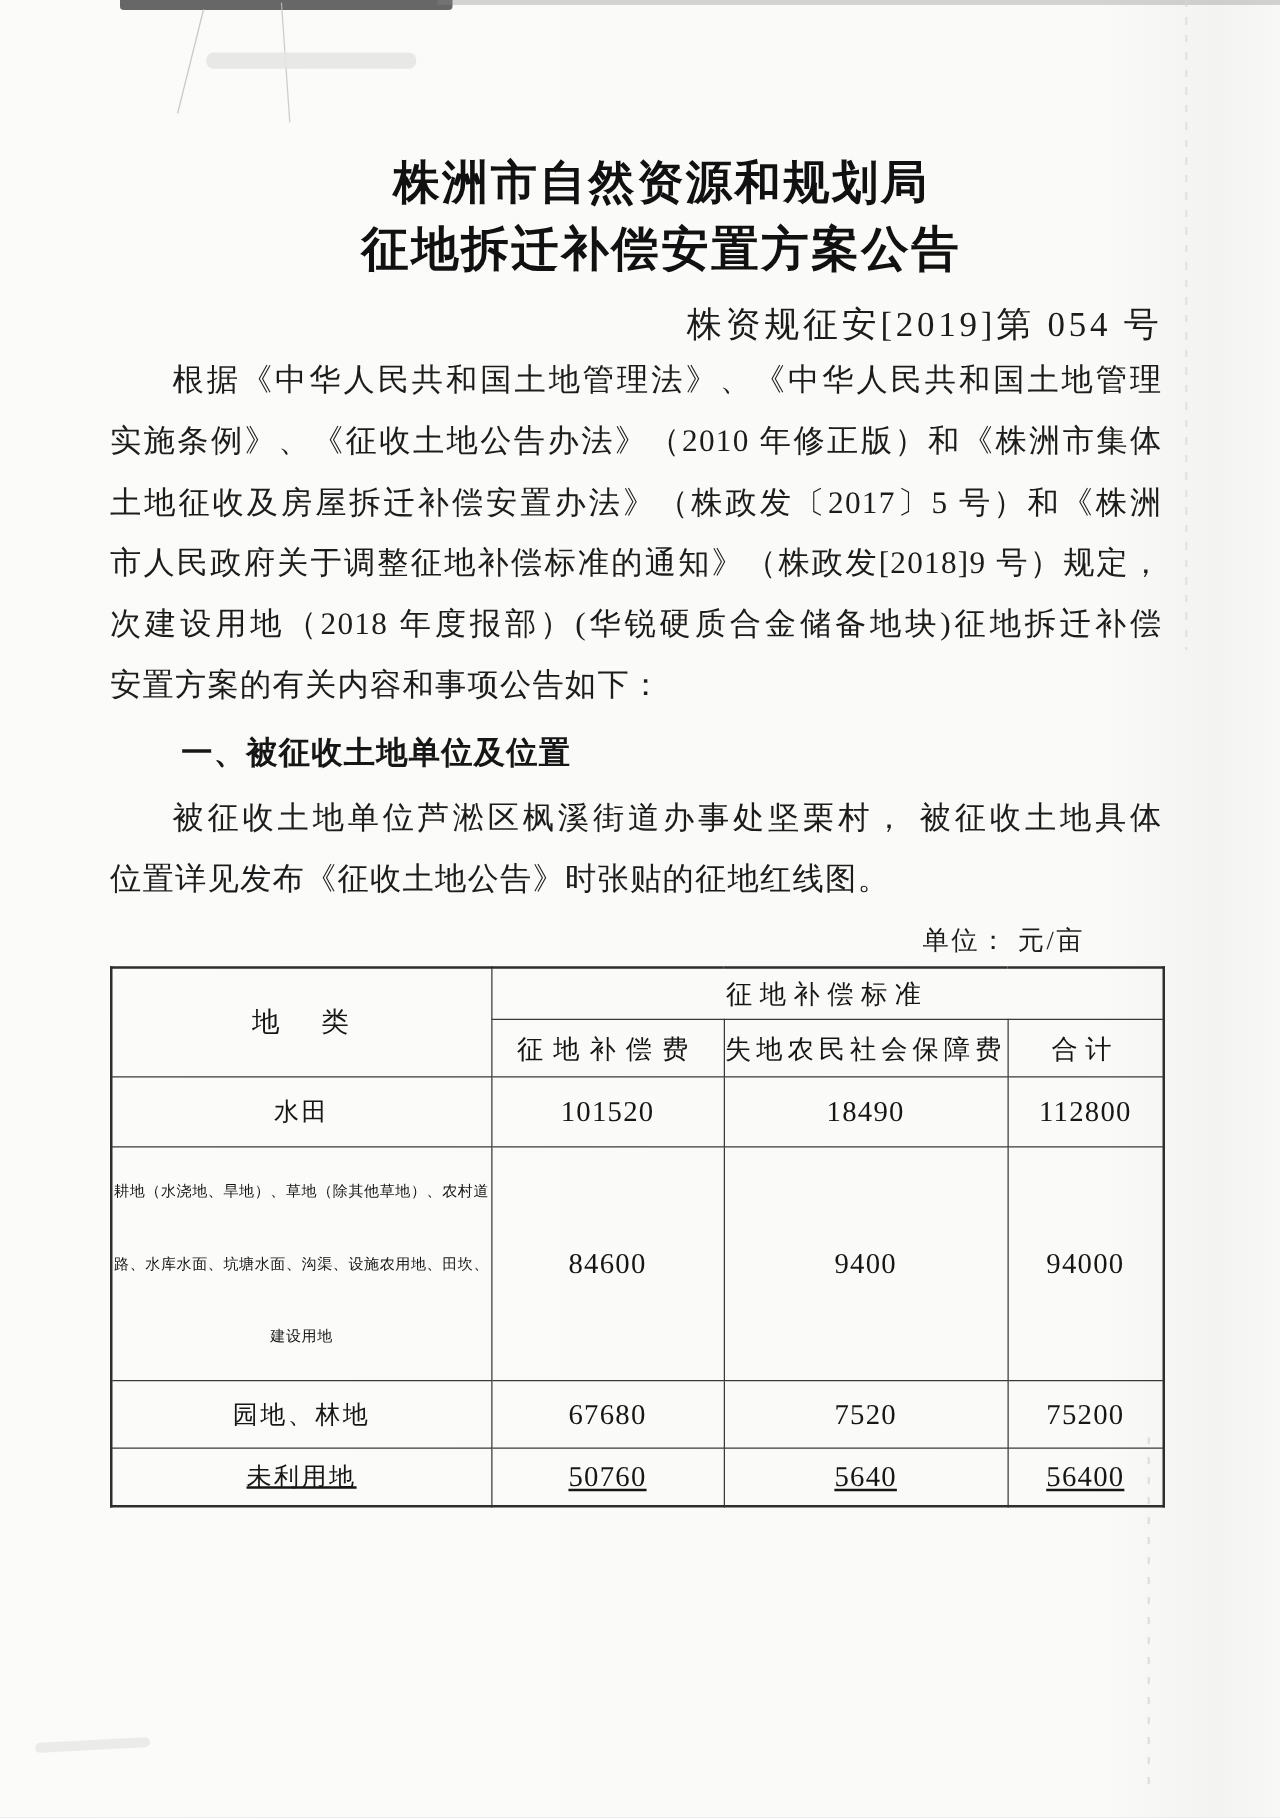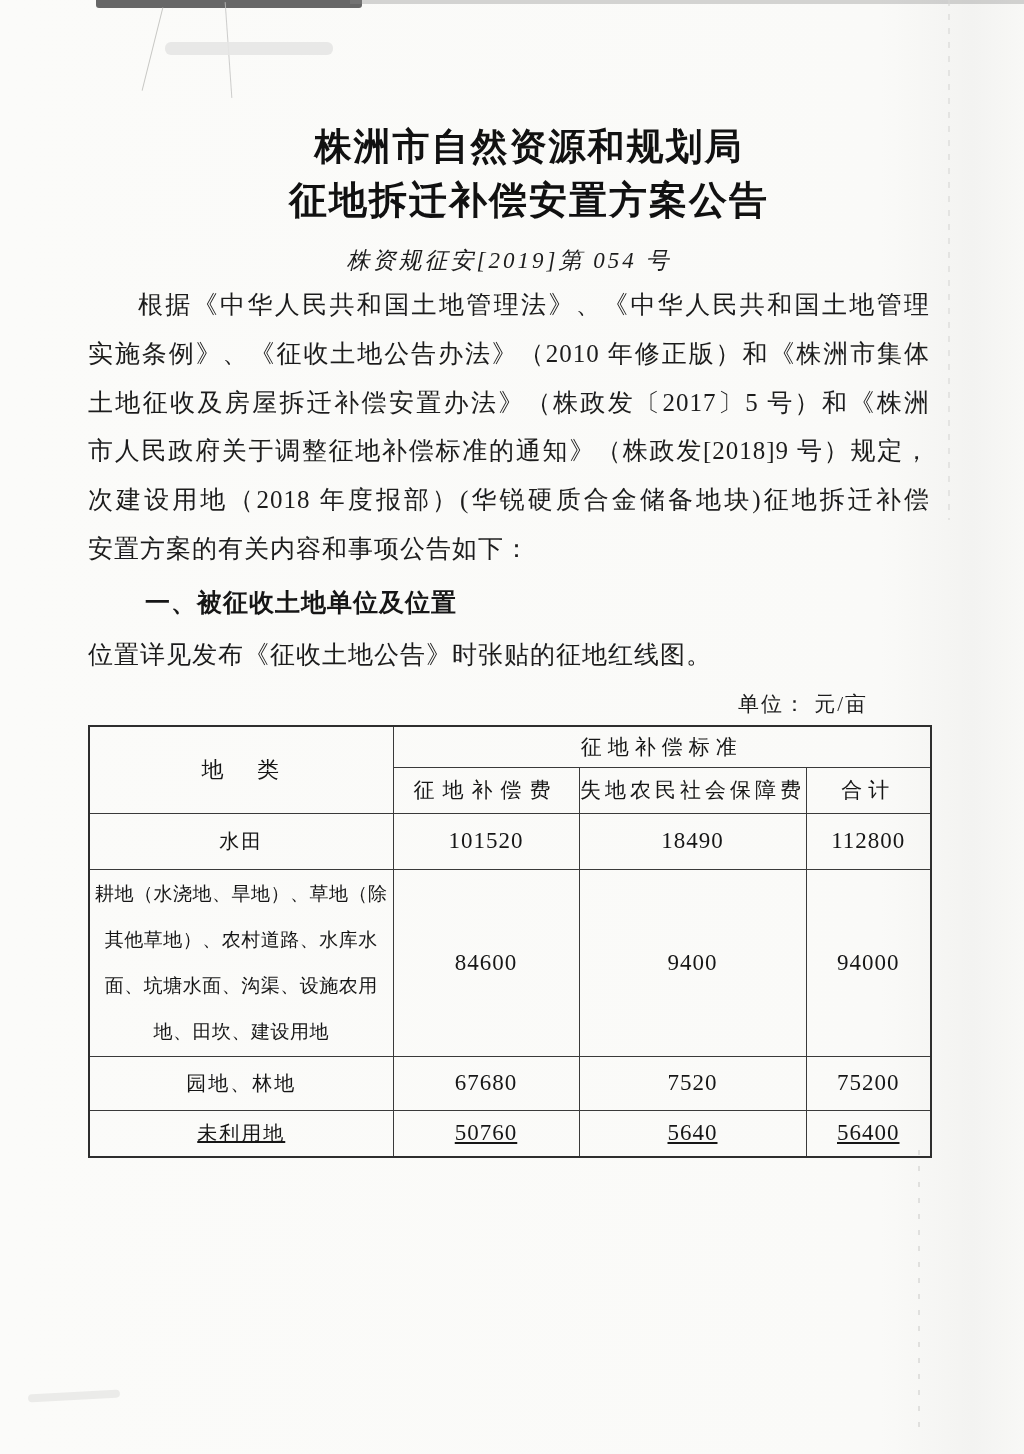--- a/index.html
+++ b/index.html
@@ -31,22 +31,22 @@
   .doc{position:relative;padding:0 94px 0 88px;}
   .title{
     text-align:center;font-weight:700;color:#111;
     font-family:Liberation Mono, monospace;
     transform:translateX(20px);
     letter-spacing:2px;
   }
   .title1{margin-top:127px;font-size:37px;line-height:44px;}
   .title2{margin-top:8px;font-size:38px;line-height:48px;}
   .docno{
-    margin-top:18px;text-align:center;font-size:23px;line-height:32px;
-    letter-spacing:3px;color:#1c1c1c;font-style:italic;
+    margin-top:18px;text-align:right;font-size:28px;line-height:32px;
+    letter-spacing:3px;color:#1c1c1c;
   }
   .para{margin-top:4px;}
   .bline{
     font-size:25px;line-height:48.8px;letter-spacing:1px;color:#1c1c1c;
     text-align:justify;text-align-last:justify;
   }
   .bline.short{text-align-last:left;}
   .bline.indent{text-indent:50px;}
   .heading{
     font-size:25px;line-height:49px;font-weight:700;color:#161616;
@@ -72,21 +72,21 @@
   }
   table.comp{border:2px solid #2e2e2e;}
   col.c1{width:304px;} col.c2{width:186px;} col.c3{width:227px;} col.c4{width:125px;}
   .th-landtype{font-size:22px;letter-spacing:2px;}
   .th-standard{font-size:21px;letter-spacing:6px;height:40px;}
   .th-sub{font-size:21px;height:45px;}
   .ls8{letter-spacing:8px;} .ls4{letter-spacing:4px;} .ls6{letter-spacing:6px;}
   .num{font-size:23px;letter-spacing:1px;}
   .lt{font-size:20px;letter-spacing:2px;}
   td.lt-long{
-    font-size:19px;line-height:46px;letter-spacing:0.5px;
+    font-size:12px;line-height:58px;letter-spacing:0.5px;
     text-align:justify;text-align-last:center;
     padding:0 9px;
   }
   .row-paddy td{height:55px;}
   .row-farm td{height:186px;}
   .row-garden td{height:53px;}
   .row-unused td{height:45px;text-decoration:underline;}
 </style>
 </head>
 <body>
@@ -113,20 +113,21 @@
       <div class="bline">实施条例》、《征收土地公告办法》（2010 年修正版）和《株洲市集体</div>
       <div class="bline">土地征收及房屋拆迁补偿安置办法》（株政发〔2017〕5 号）和《株洲</div>
       <div class="bline">市人民政府关于调整征地补偿标准的通知》（株政发[2018]9 号）规定，</div>
       <div class="bline">次建设用地（2018 年度报部）(华锐硬质合金储备地块)征地拆迁补偿</div>
       <div class="bline short">安置方案的有关内容和事项公告如下：</div>
     </div>
 
     <div class="heading h1">一、被征收土地单位及位置</div>
 
     <div class="para">
+      <div class="bline indent">被征收土地单位芦淞区枫溪街道办事处坚栗村， 被征收土地具体</div>
       <div class="bline short">位置详见发布《征收土地公告》时张贴的征地红线图。</div>
     </div>
 
 
     <div class="unit-note">单位： 元/亩</div>
 
     <table class="comp">
       <colgroup>
           <col class="c1">
           <col class="c2">

